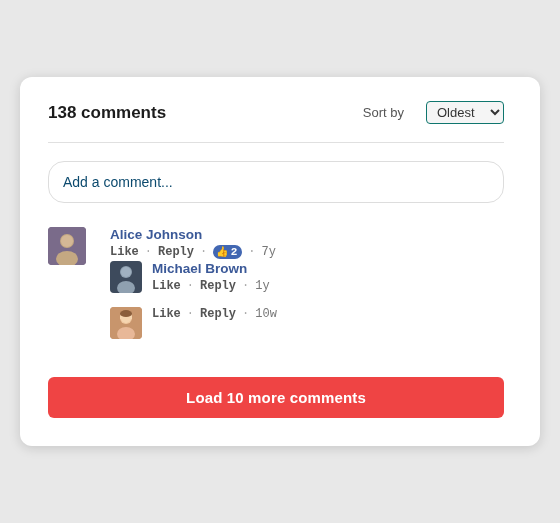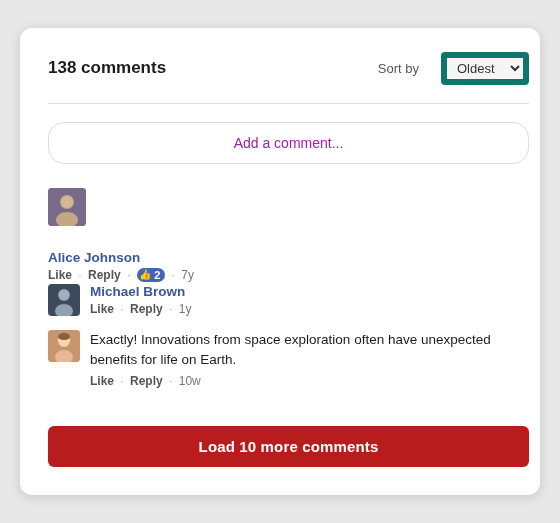--- a/index.html
+++ b/index.html
@@ -9,21 +9,21 @@
       justify-content: center;
       align-items: center;
       min-height: 100vh;
       font-family: -apple-system, BlinkMacSystemFont, 'Segoe UI', Helvetica, Arial, sans-serif;
     }
     .card {
       background: #fff;
       border-radius: 12px;
       box-shadow: 0 2px 12px rgba(0,0,0,0.15);
       width: 520px;
-      padding: 24px 11px 28px 28px;
+      padding: 24px 36px 28px 28px;
     }
     .header {
       display: flex;
       justify-content: space-between;
       align-items: center;
       margin-bottom: 18px;
     }
     .comments-count {
       font-size: 17px;
       font-weight: 700;
@@ -31,53 +31,51 @@
     }
     .sort-by {
       display: flex;
       align-items: center;
       font-size: 13px;
       color: #555;
       gap: 22px;
     }
     .sort-select {
       font-size: 13px;
-      border: 6px solid #0f766e;
+      border: 1px solid #0f766e;
       border-radius: 4px;
       padding: 2px 6px;
       background: #f5f5f5;
       color: #333;
       cursor: pointer;
     }
     .divider {
       height: 1px;
       background: #e0e0e0;
       margin-bottom: 18px;
     }
     .add-comment-box {
       border: 1px solid #ddd;
       border-radius: 16px;
       padding: 12px 14px;
       font-size: 14px;
-      color: #a21caf;
+      color: #0c4a6e;
       margin-bottom: 24px;
       background: #fff;
       cursor: text;
-      text-align: center;
     }
     .comments-list {
       display: flex;
       flex-direction: column;
       gap: 0;
     }
     .comment {
       display: flex;
       gap: 24px;
       margin-bottom: 16px;
-      flex-direction: column;
     }
     .avatar {
       width: 38px;
       height: 38px;
       border-radius: 4px;
       flex-shrink: 0;
       overflow: hidden;
       background: #ccc;
     }
     .avatar svg {
@@ -98,20 +96,21 @@
       color: #1c1c1c;
       line-height: 1.45;
       margin-bottom: 5px;
     }
     .comment-actions {
       display: flex;
       align-items: center;
       gap: 6px;
       font-size: 12px;
       color: #777;
+      font-family: Liberation Mono, monospace;
     }
     .action-link {
       color: #555;
       font-weight: 600;
       cursor: pointer;
       font-size: 12px;
     }
     .action-sep {
       color: #aaa;
     }
@@ -141,21 +140,21 @@
     .avatar-sm {
       width: 32px;
       height: 32px;
       border-radius: 4px;
       flex-shrink: 0;
       overflow: hidden;
       background: #ccc;
     }
     .load-more-btn {
       width: 100%;
-      background: #b91c1c;
+      background: #ef4444;
       color: #fff;
       border: none;
       border-radius: 6px;
       padding: 12px;
       font-size: 15px;
       font-weight: 600;
       cursor: pointer;
       margin-top: 8px;
       letter-spacing: 0.01em;
     }
@@ -242,21 +241,20 @@
                 <circle cx="16" cy="11" r="6" fill="#f0c8a0"></circle>
                 <ellipse cx="16" cy="27" rx="9" ry="7" fill="#e8b898"></ellipse>
                 <circle cx="16" cy="11" r="5" fill="#f5d5b0"></circle>
 
                 <ellipse cx="16" cy="7" rx="6" ry="4" fill="#8b5e3c"></ellipse>
                 <rect x="10" y="7" width="12" height="5" fill="#f5d5b0"></rect>
                 <ellipse cx="16" cy="7" rx="6" ry="3" fill="#8b5e3c"></ellipse>
               </svg>
             </div>
             <div class="comment-body">
-              <div class="comment-text">Exactly! Innovations from space exploration often have unexpected benefits for life on Earth.</div>
               <div class="comment-actions">
                 <span class="action-link">Like</span>
                 <span class="action-sep">·</span>
                 <span class="action-link">Reply</span>
                 <span class="action-sep">·</span>
                 <span>10w</span>
               </div>
             </div>
           </div>
 

